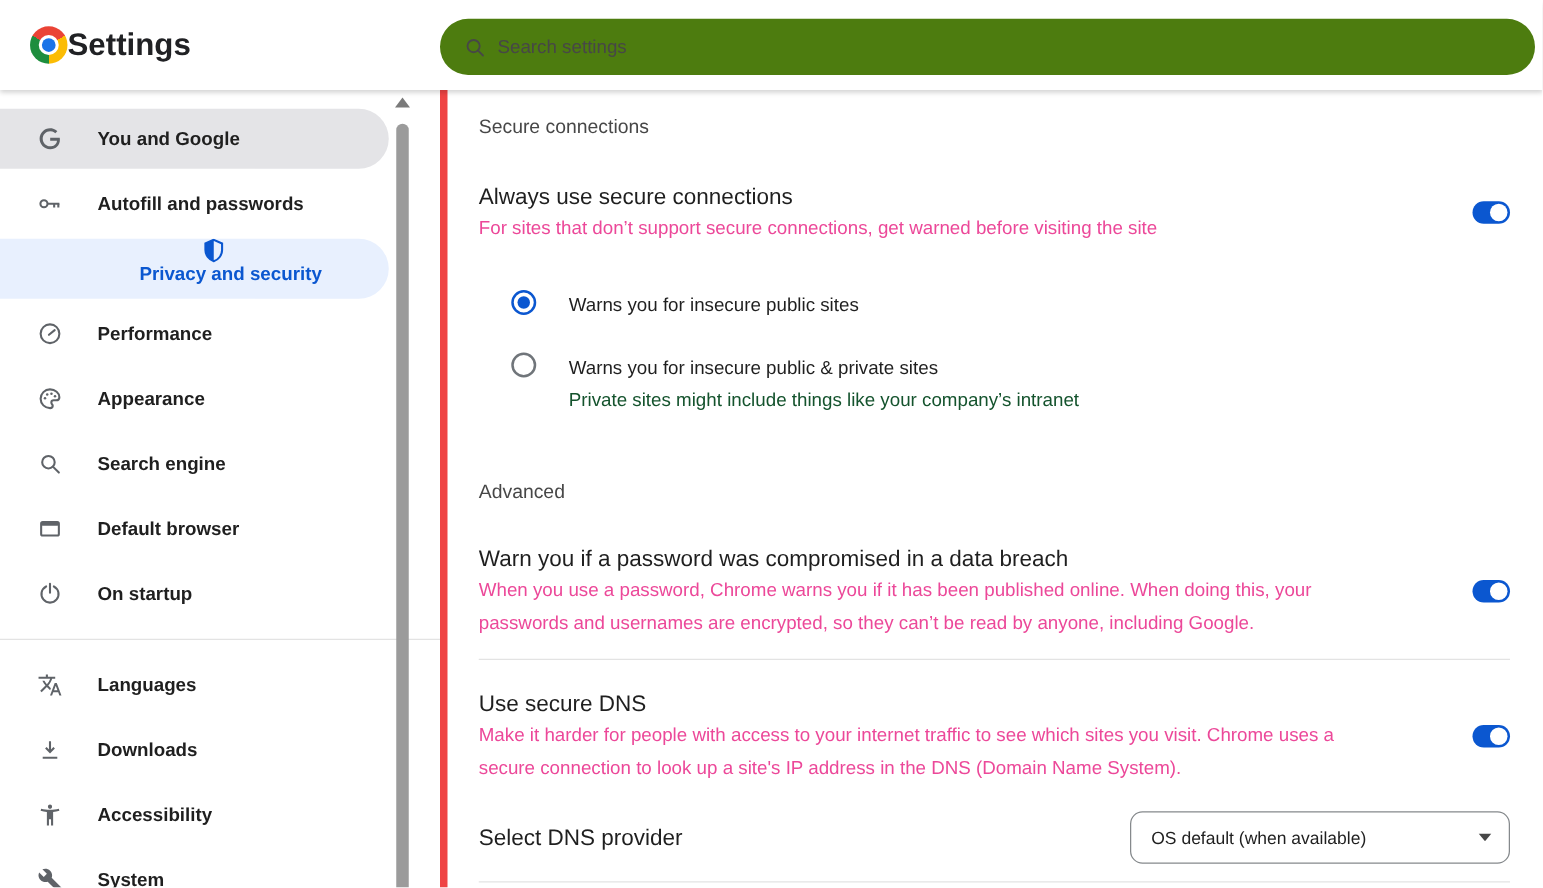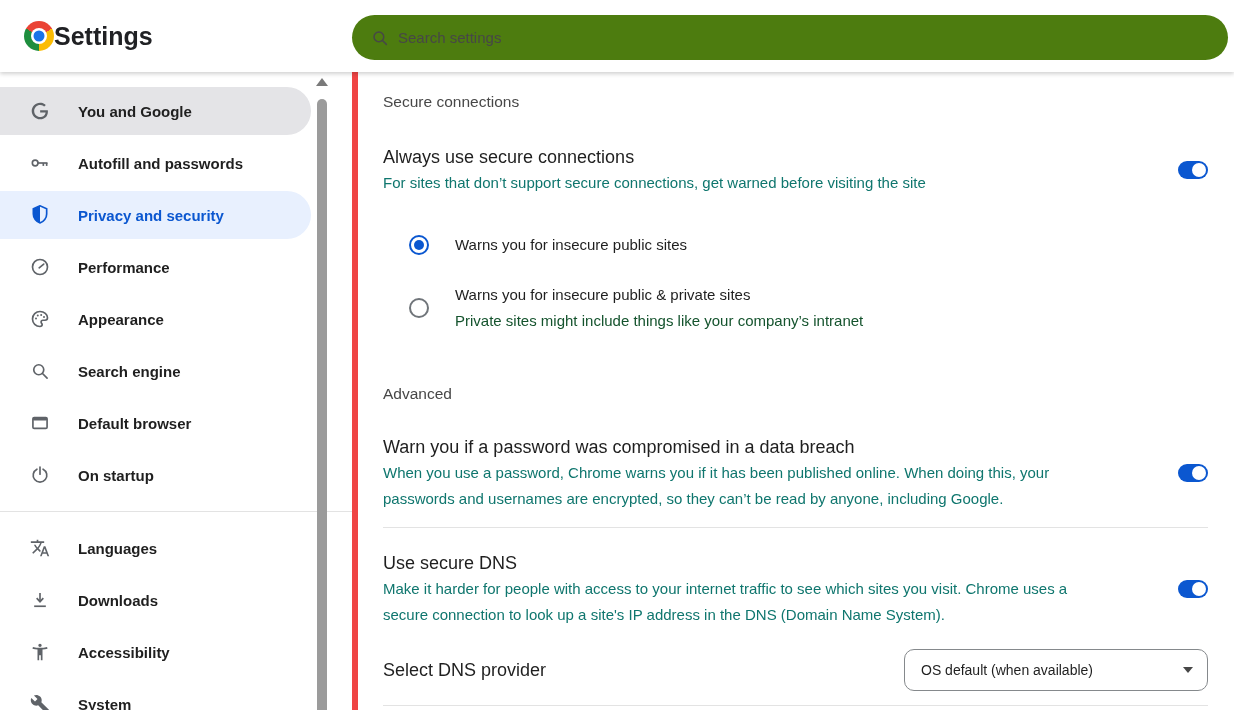--- a/index.html
+++ b/index.html
@@ -32,52 +32,52 @@
 
   
   .nav { position:relative; width:358px; flex:0 0 358px; padding-top:15px;
     border-right:6px solid #ef4444; overflow:hidden; }
   .nav-item { height:48px; margin:0 41px 4px 0; display:flex; align-items:center;
     padding-left:30px; border-radius:0 24px 24px 0; cursor:pointer; }
   .nav-item .nicon { width:20px; height:20px; flex:0 0 20px; display:flex;
     align-items:center; justify-content:center; }
   .nav-item .nlabel { margin-left:28px; font-size:15px; font-weight:600; color:#1f1f1f; }
   .nav-item.hover { background:#e4e4e7; }
-  .nav-item.selected { background:#e8f0fe; }
+  .nav-item.selected { background:#e8f0fe;flex-direction:column; }
   .nav-item.selected .nlabel { color:#0b57d0; }
   .nav-divider { height:1px; background:#e3e3e3; margin:12px 0; }
 
   .nav-scrollbar { position:absolute; top:6px; right:24px; bottom:0; width:12px; }
   .scroll-up-arrow { width:0; height:0; margin:0 auto; border-left:6px solid transparent;
     border-right:6px solid transparent; border-bottom:8px solid #7a7a7a; }
   .scroll-thumb { position:absolute; top:21px; bottom:-6px; left:1px; width:10px;
     background:#9b9b9b; border-radius:6px; }
 
   
   .content { flex:1; padding:0 26px 0 25px; overflow:hidden; }
   .section-title { font-size:15.5px; color:#474747; font-weight:500; line-height:20px; }
   #sec1-title { margin-top:20px; }
   #sec2-title { margin-top:50px; }
 
   .row { display:flex; align-items:center; }
   .row-text { max-width:750px; }
   .row-title { font-size:18px; color:#1f1f1f; line-height:26px; }
-  .row-sub { font-size:15px; color:#0f766e; line-height:26px; }
+  .row-sub { font-size:15px; color:#ec4899; line-height:26px; }
   #row-always { margin-top:32px; }
   #row-breach { margin-top:30px; }
   #row-dns { margin-top:22px; }
   #row-provider { margin-top:20px; height:44px; }
 
   .toggle { margin-left:auto; width:30px; height:18px; flex:0 0 30px; border-radius:9px;
     background:#0b57d0; position:relative; cursor:pointer; }
   .toggle::after { content:''; position:absolute; top:2px; right:2px; width:14px; height:14px;
     border-radius:50%; background:#fff; }
 
   .radio-group { margin-left:26px; margin-top:36px; }
-  .radio-row { display:flex; align-items:center; }
+  .radio-row { display:flex; align-items:flex-start; }
   .radio-row + .radio-row { margin-top:24px; }
   .radio { width:20px; height:20px; flex:0 0 20px; border-radius:50%; position:relative; cursor:pointer; }
   .radio.checked { border:2px solid #0b57d0; }
   .radio.checked::after { content:''; position:absolute; left:50%; top:50%; width:10px; height:10px;
     transform:translate(-50%,-50%); background:#0b57d0; border-radius:50%; }
   .radio.unchecked { border:2px solid #70757a; }
   .radio-texts { margin-left:26px; }
   .radio-label { font-size:15px; color:#1f1f1f; line-height:26px; }
   .radio-sub { font-size:15px; color:#14532d; line-height:26px; }
 

